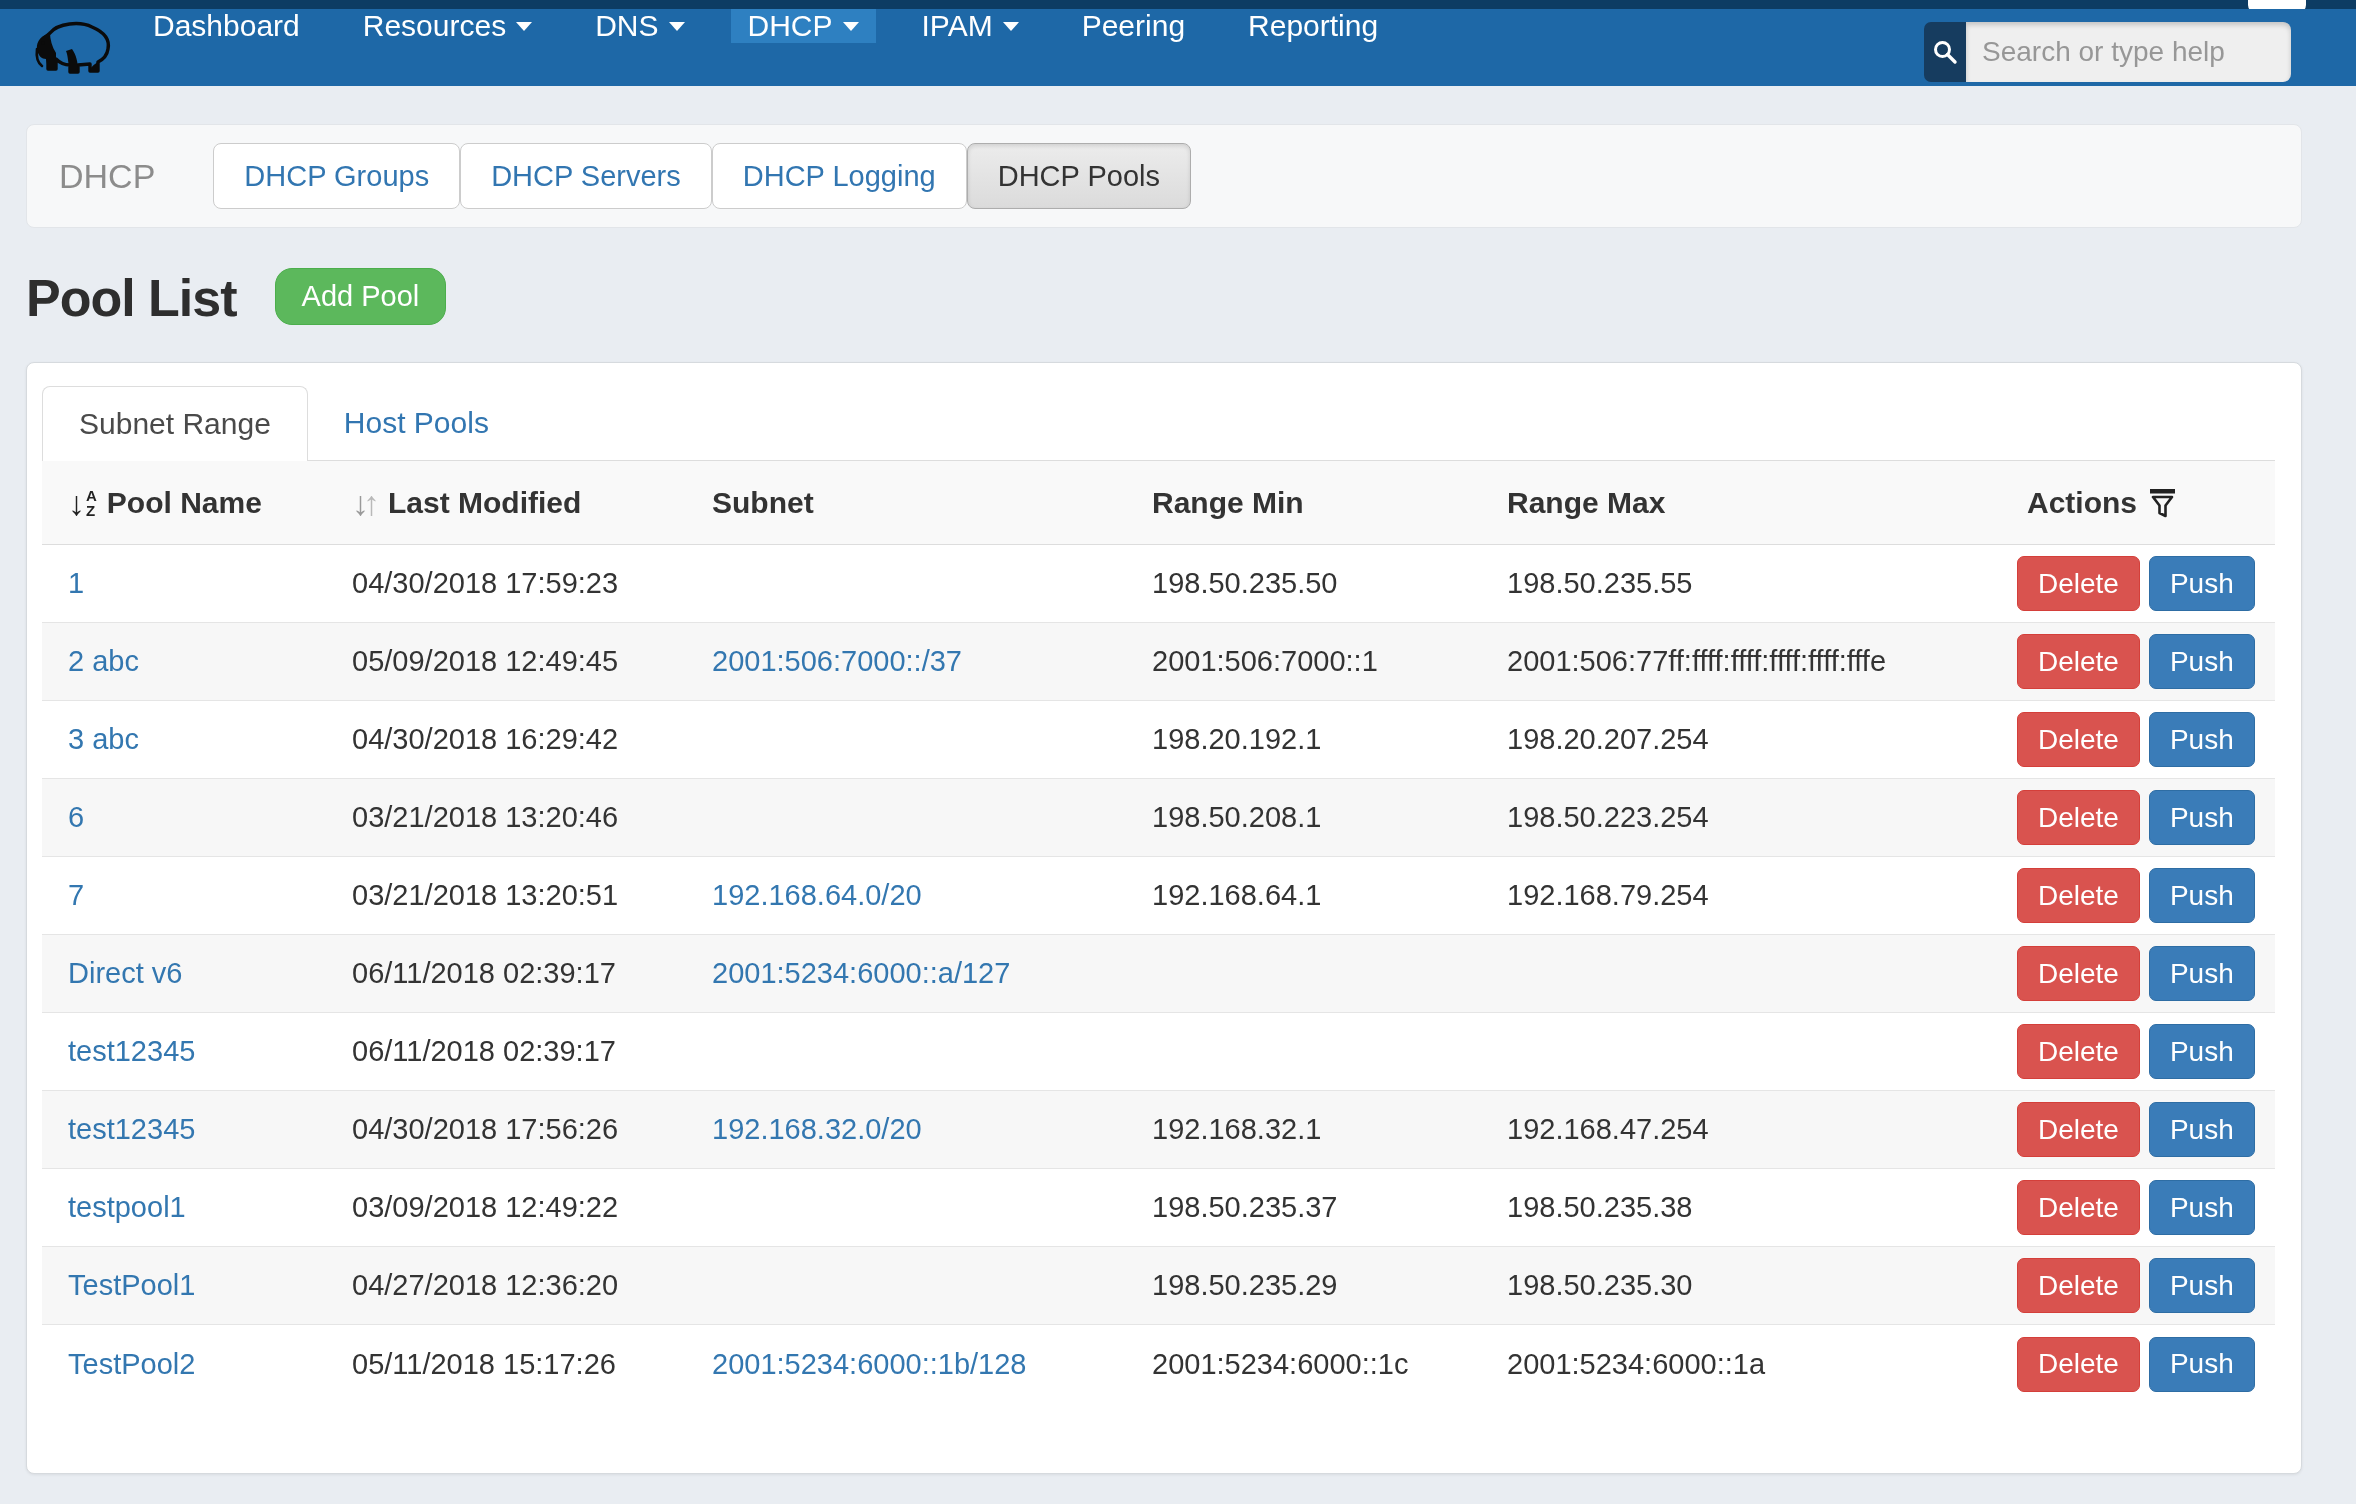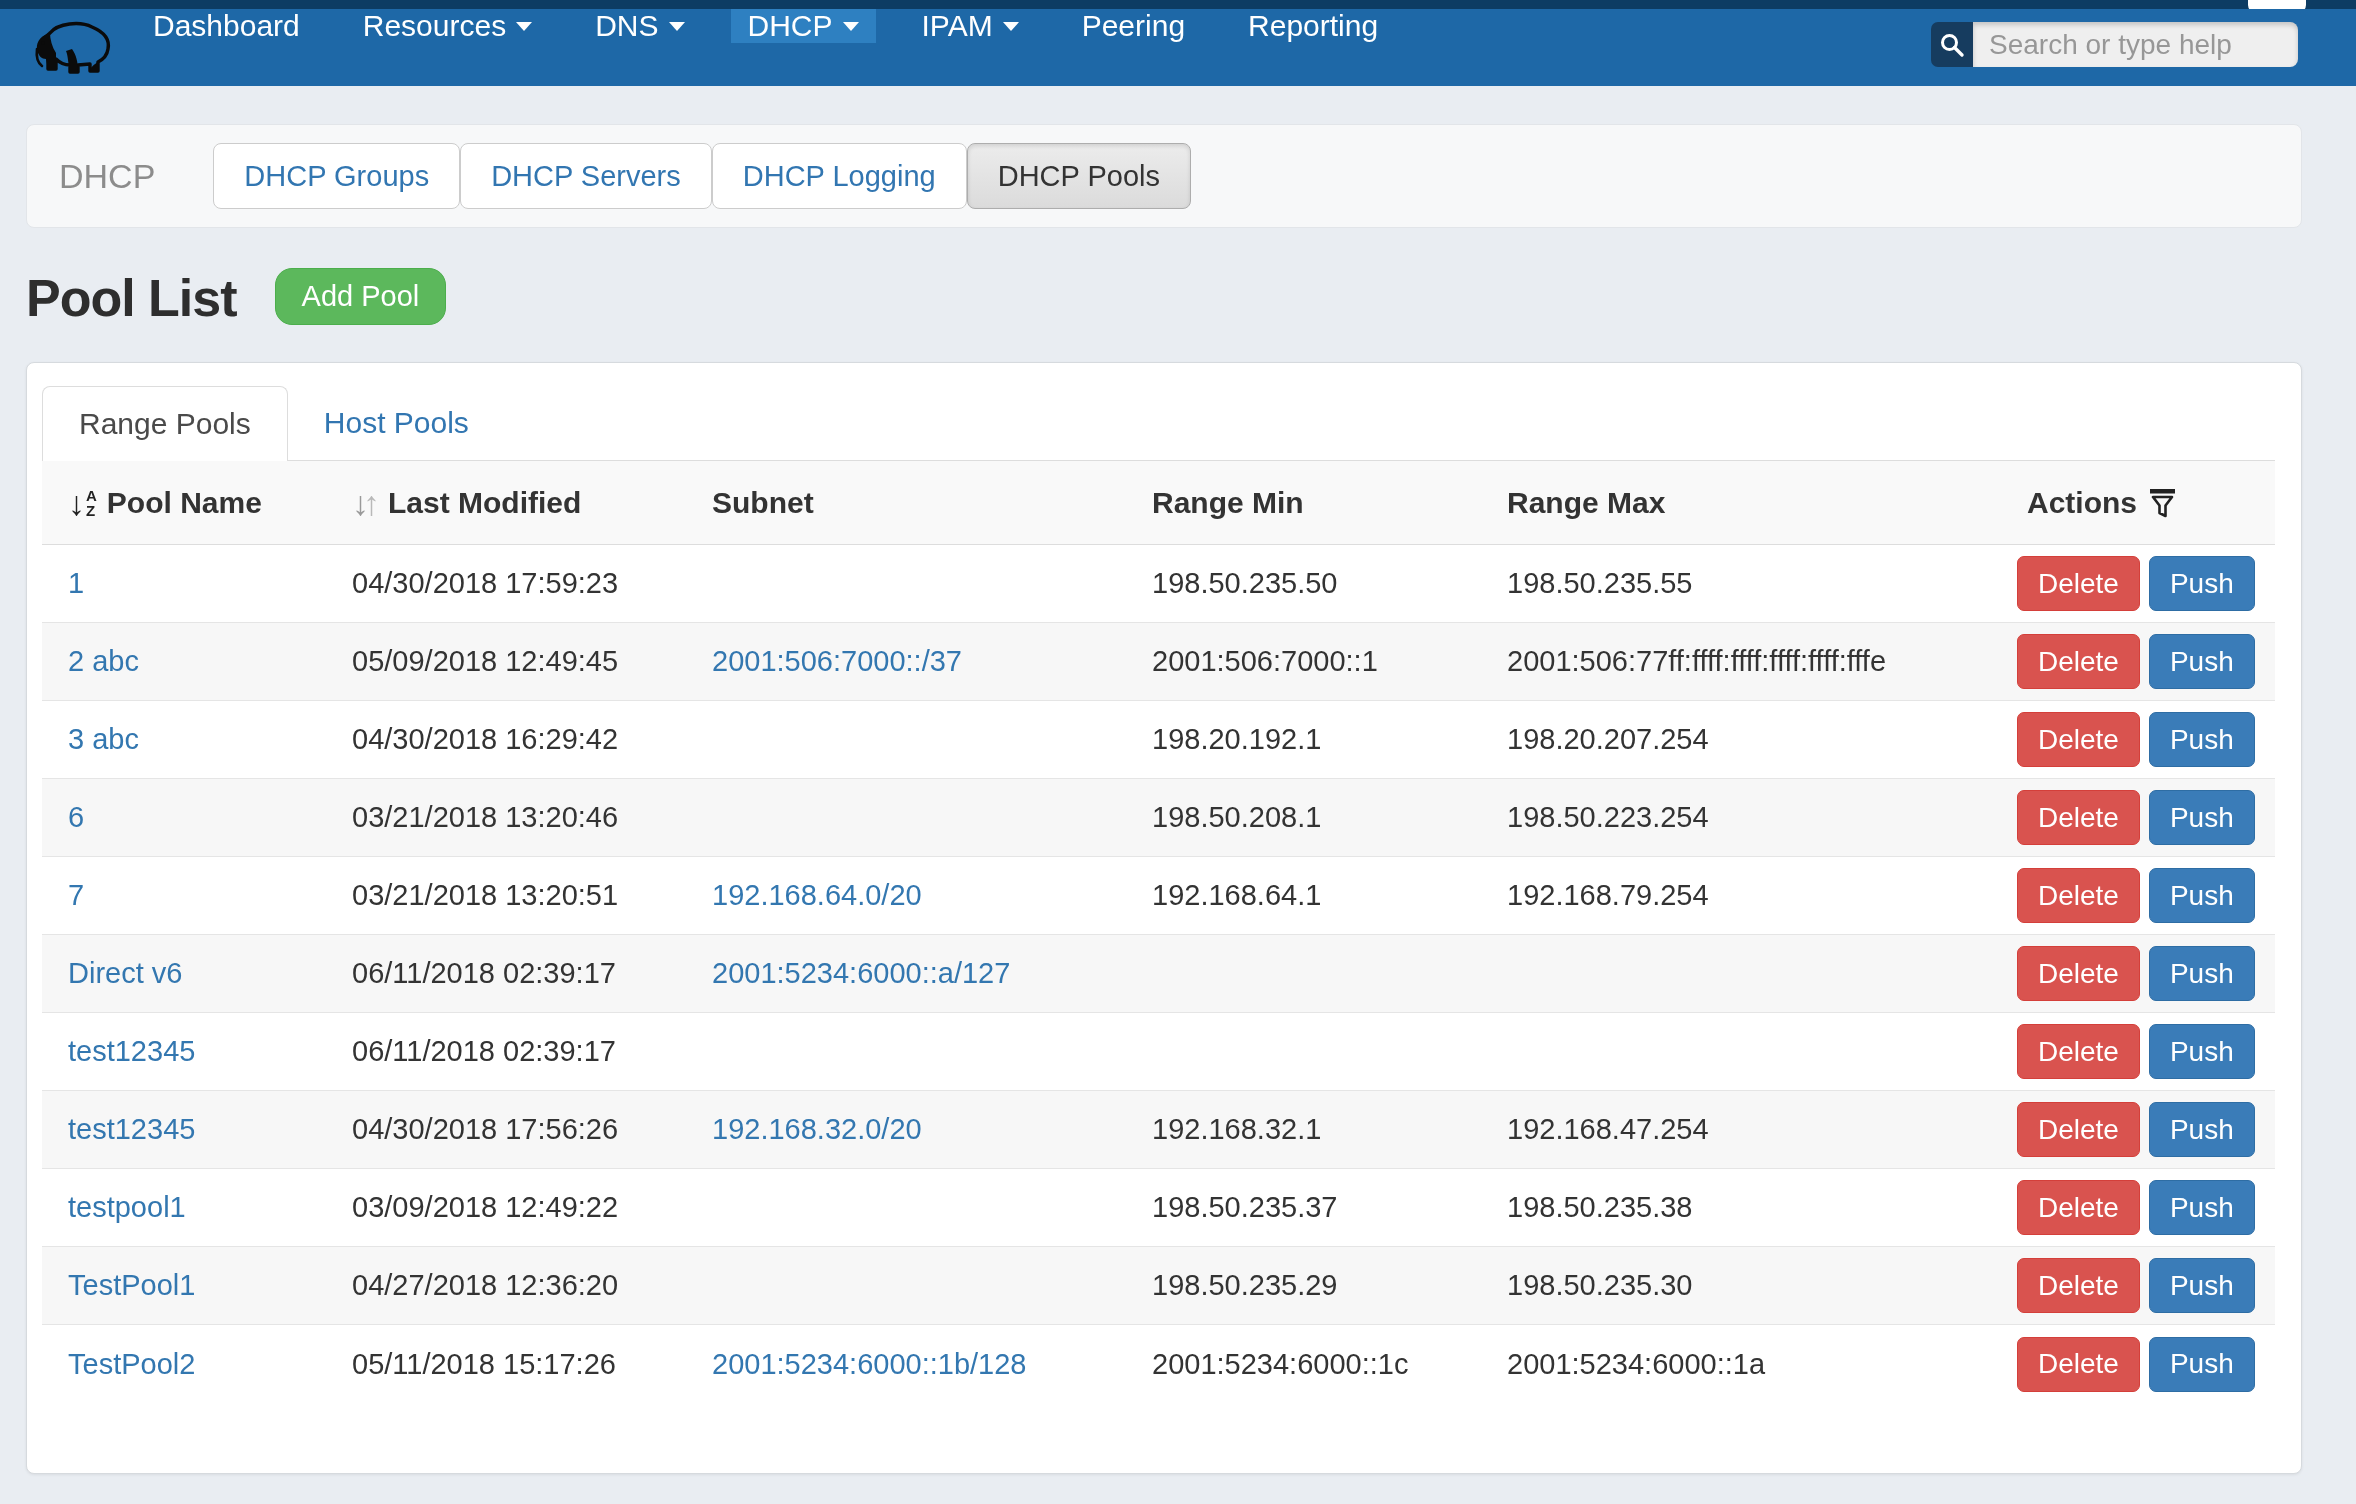--- a/index.html
+++ b/index.html
@@ -27,21 +27,21 @@
   .nav-item {
     display: flex; align-items: center; padding: 0 17px; font-size: 30px;
     color: #fff; cursor: pointer; white-space: nowrap;
   }
   .nav-item.active { background: #2e80c1; }
   .caret {
     display: inline-block; margin-left: 10px; width: 0; height: 0;
     border-left: 8px solid transparent; border-right: 8px solid transparent;
     border-top: 9px solid #fff;
   }
-  .search { position: absolute; right: 58px; top: 13px; display: flex; height: 45px; padding-left: 32px; }
+  .search { position: absolute; right: 65px; top: 13px; display: flex; height: 60px; padding-left: 32px; }
   .search-icon-box {
     width: 42px; background: #163c5f; border-radius: 7px 0 0 7px;
     display: flex; align-items: center; justify-content: center; cursor: pointer;
   }
   .search input {
     width: 325px; border: none; outline: none; background: #efefef;
     border-radius: 0 8px 8px 0; font-size: 28px; padding: 0 16px; color: #333;
     box-shadow: inset 0 3px 5px rgba(0,0,0,.18);
     font-family: "Liberation Sans", sans-serif;
   }
@@ -186,21 +186,21 @@
       </div>
   </section>
 
   <div class="page-head">
     <h1>Pool List</h1>
     <button class="btn-add">Add Pool</button>
   </div>
 
   <section class="table-card">
     <div class="tabs" id="tabs">
-        <div class="tab active">Range Pools</div>
+        <div class="tab active">Subnet Range</div>
         <div class="tab">Host Pools</div>
       </div>
     <div class="thead grid-row" id="thead">
         <div class="cell first">
           <span class="sort-alpha">
             <span class="arr">↓</span>
             <span class="az">
               <i>A</i>
               <i>Z</i>
             </span>

